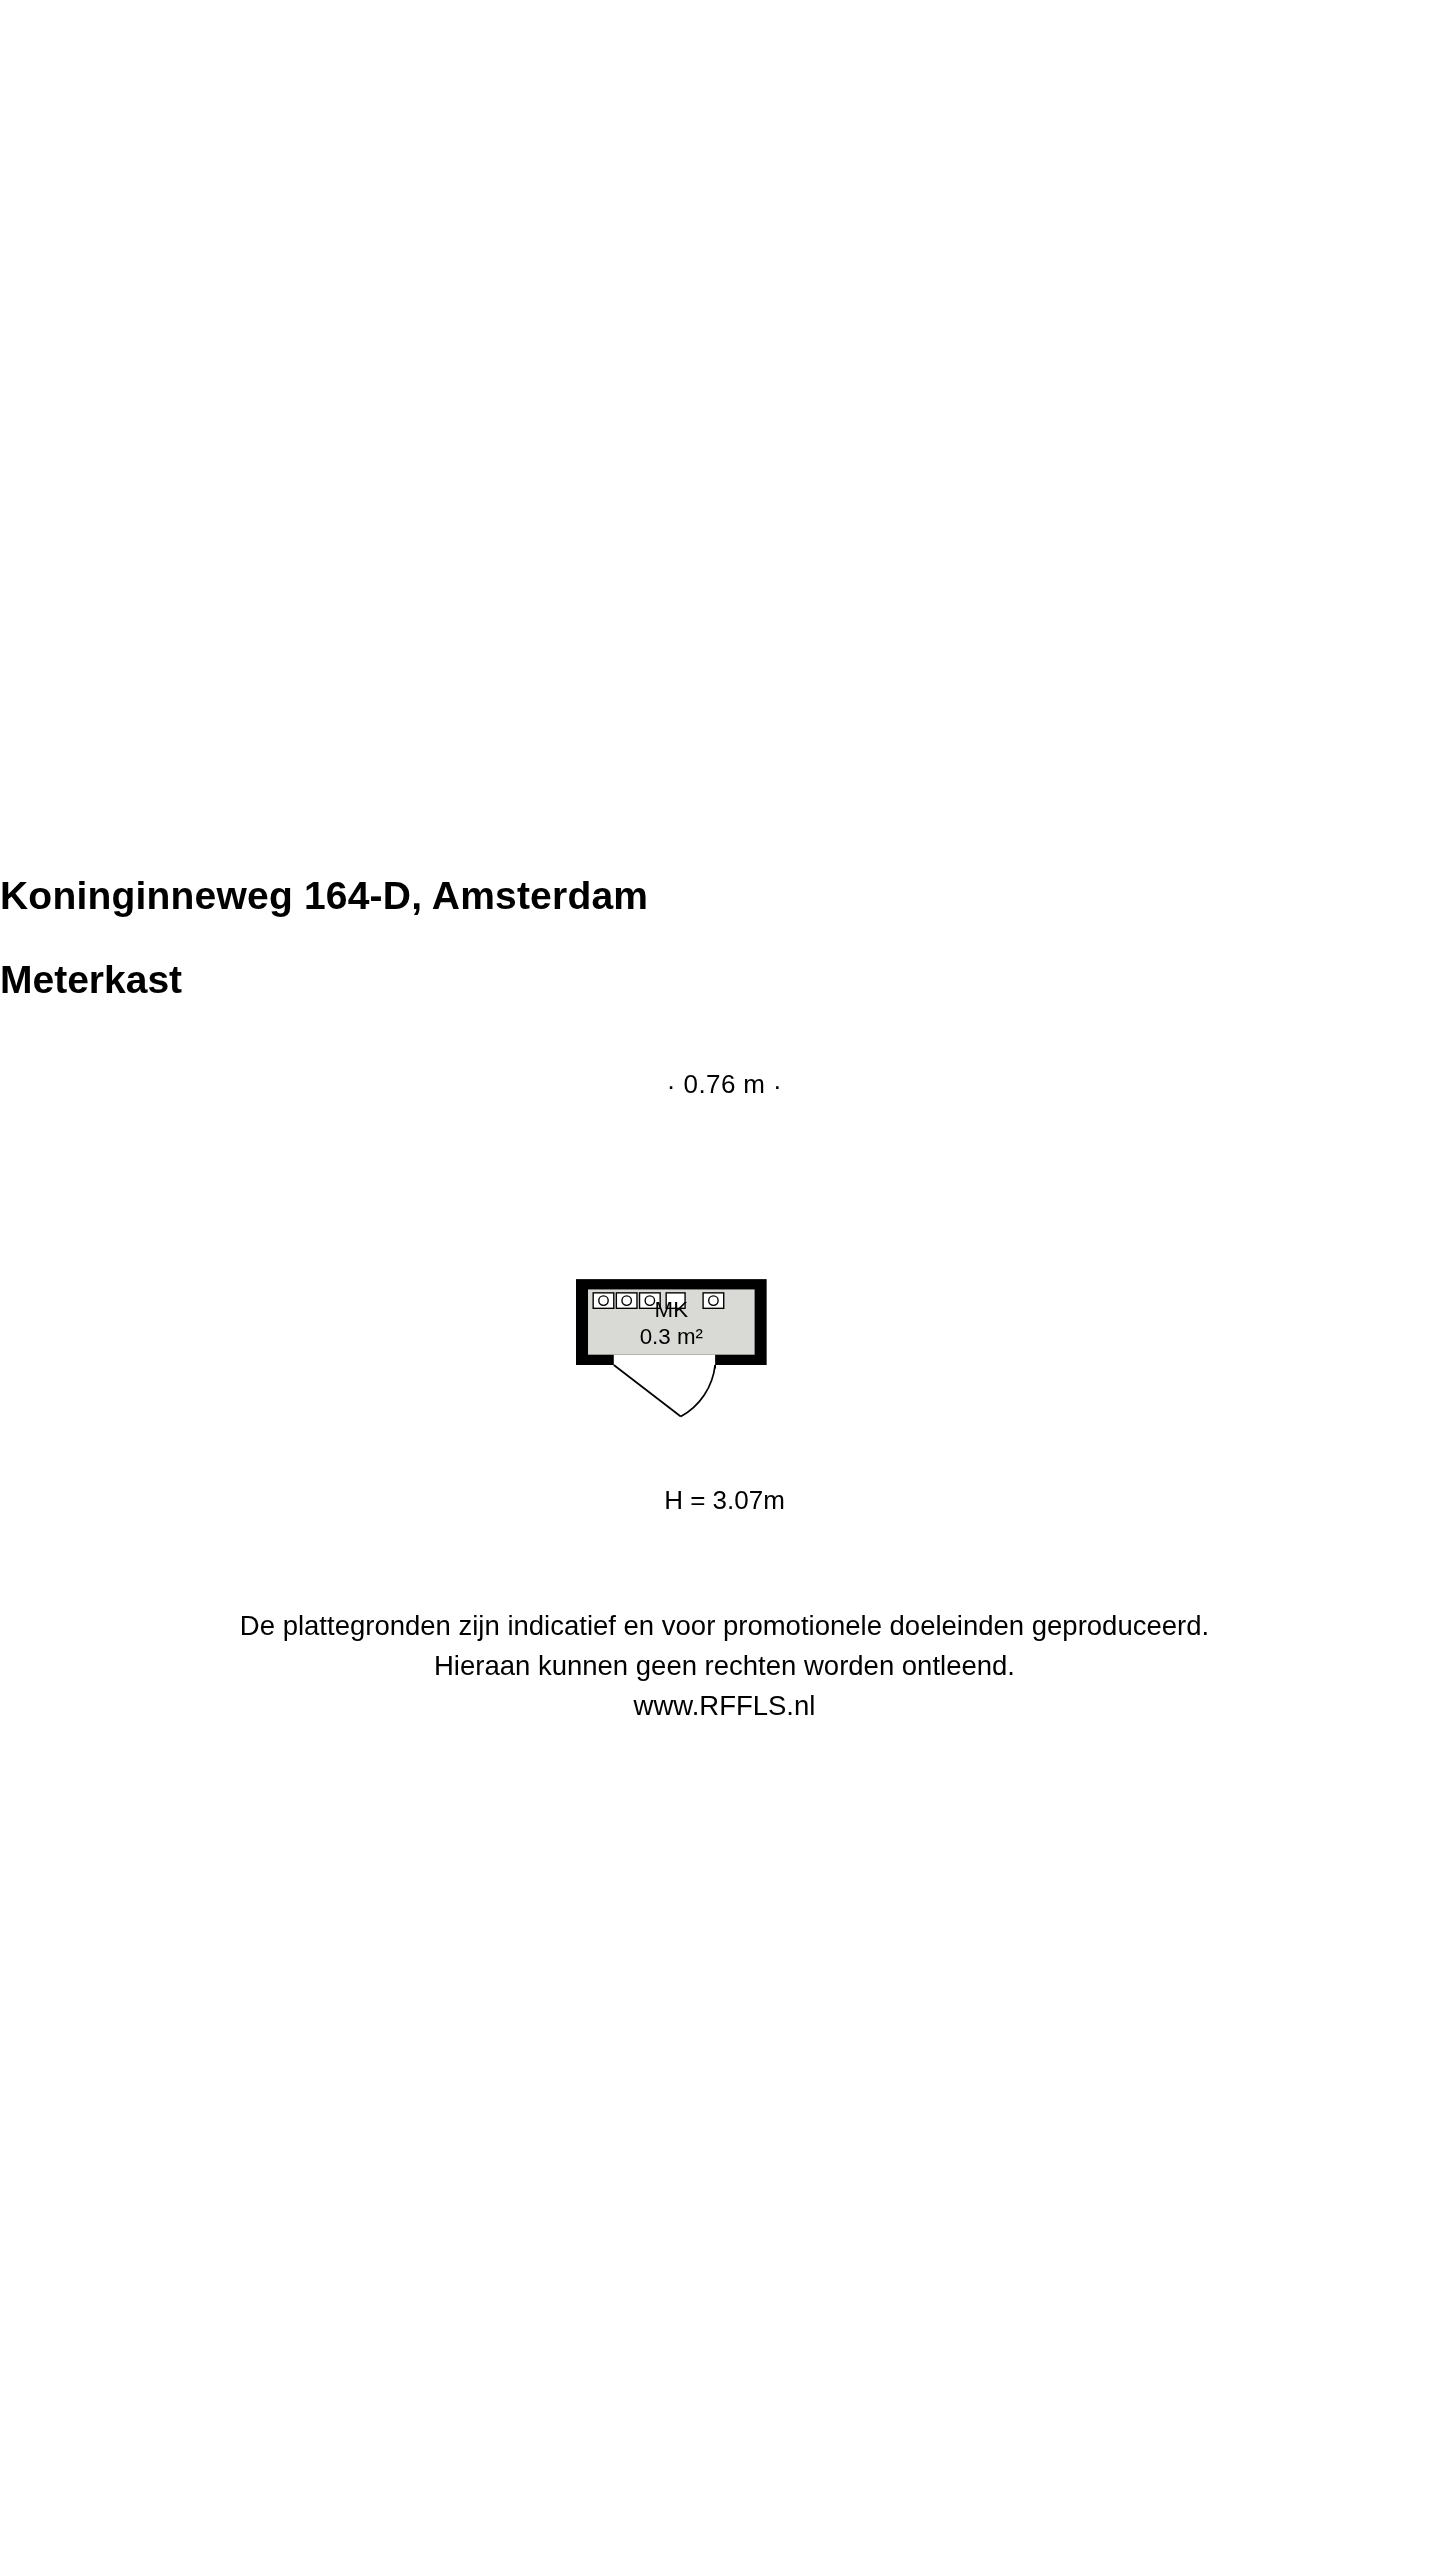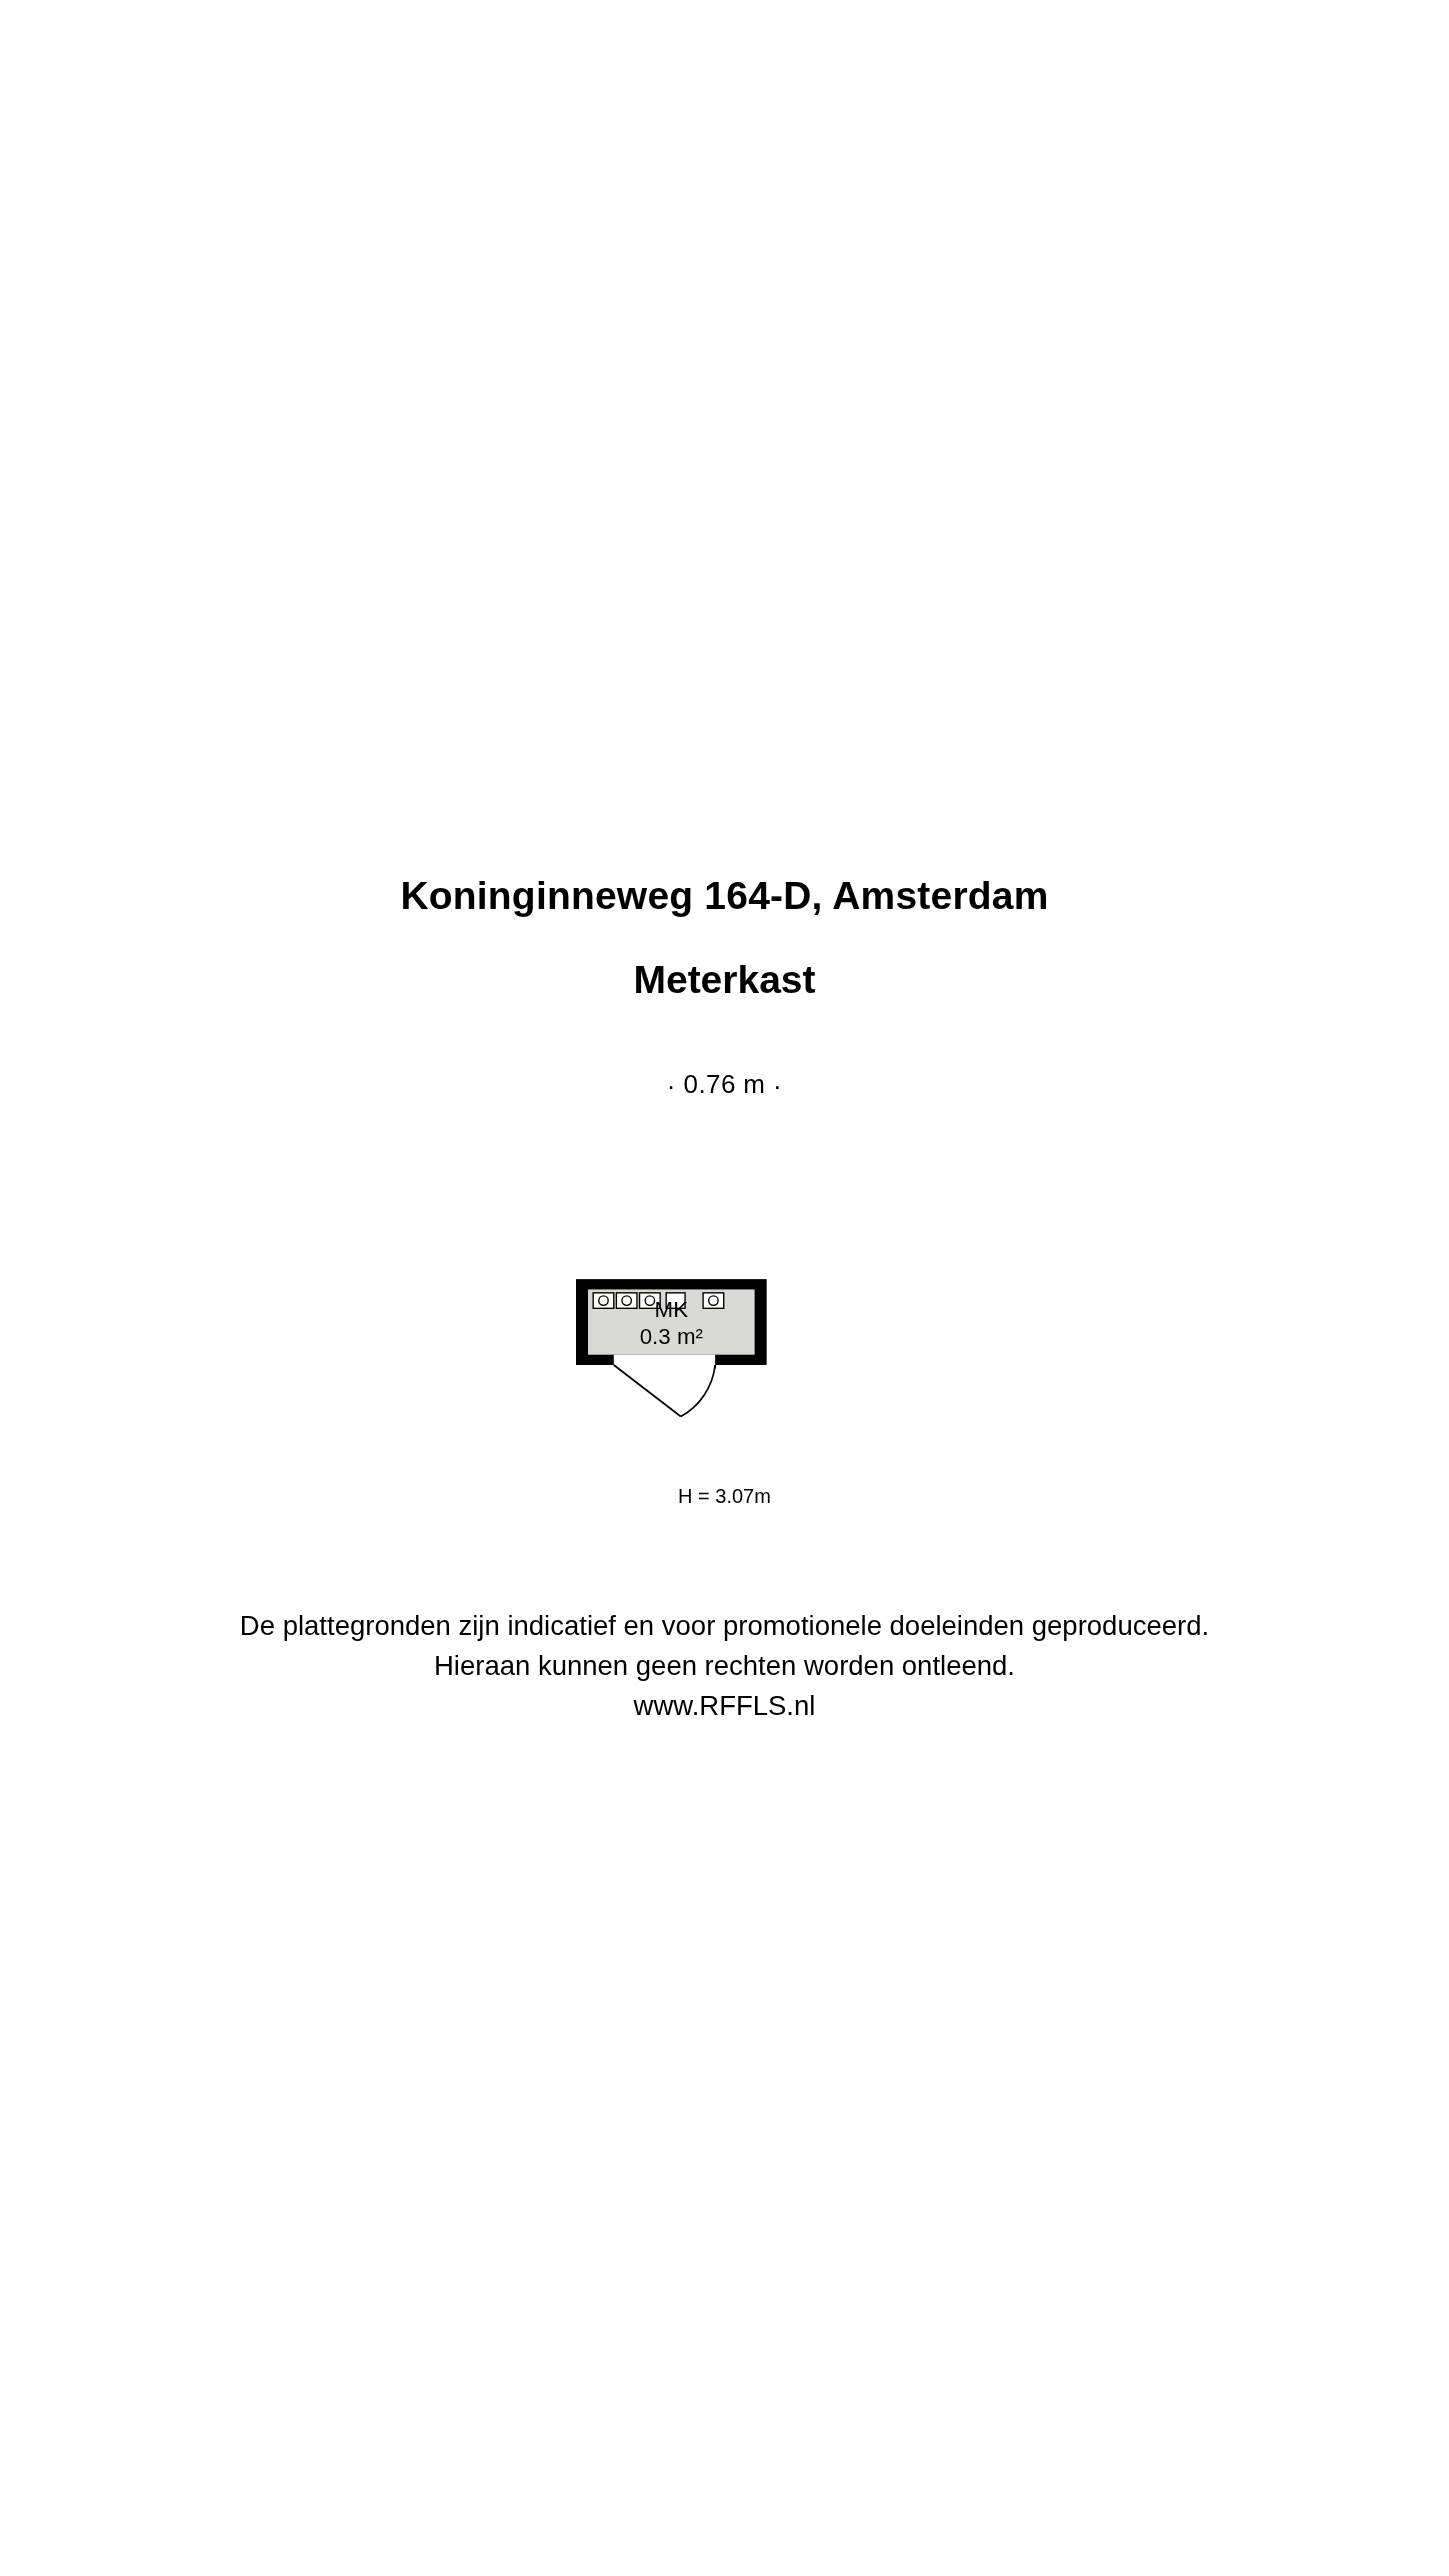--- a/index.html
+++ b/index.html
@@ -23,21 +23,21 @@
     width: 1449px;
     height: 2576px;
   }
 
   
   .title-block {
     position: absolute;
     left: 0;
     top: 872px;
     width: 1449px;
-    text-align: center;
+    text-align: left;
   }
   .title-line1 {
     font-size: 39px;
     font-weight: bold;
     line-height: 48px;
     letter-spacing: 0.2px;
   }
   .title-line2 {
     font-size: 39px;
     font-weight: bold;
@@ -72,21 +72,21 @@
     display: block;
   }
 
   
   .height-label {
     position: absolute;
     left: 0;
     top: 1485px;
     width: 1449px;
     text-align: center;
-    font-size: 20px;
+    font-size: 26px;
   }
 
   
   .disclaimer {
     position: absolute;
     left: 0;
     top: 1606px;
     width: 1449px;
     text-align: center;
     font-size: 27.5px;

